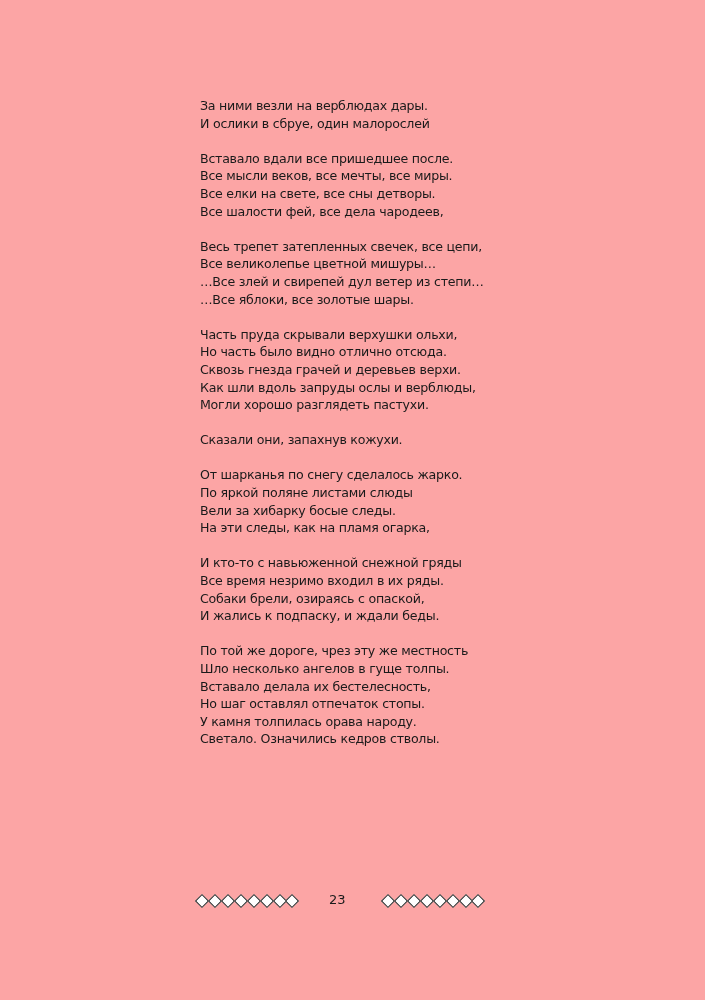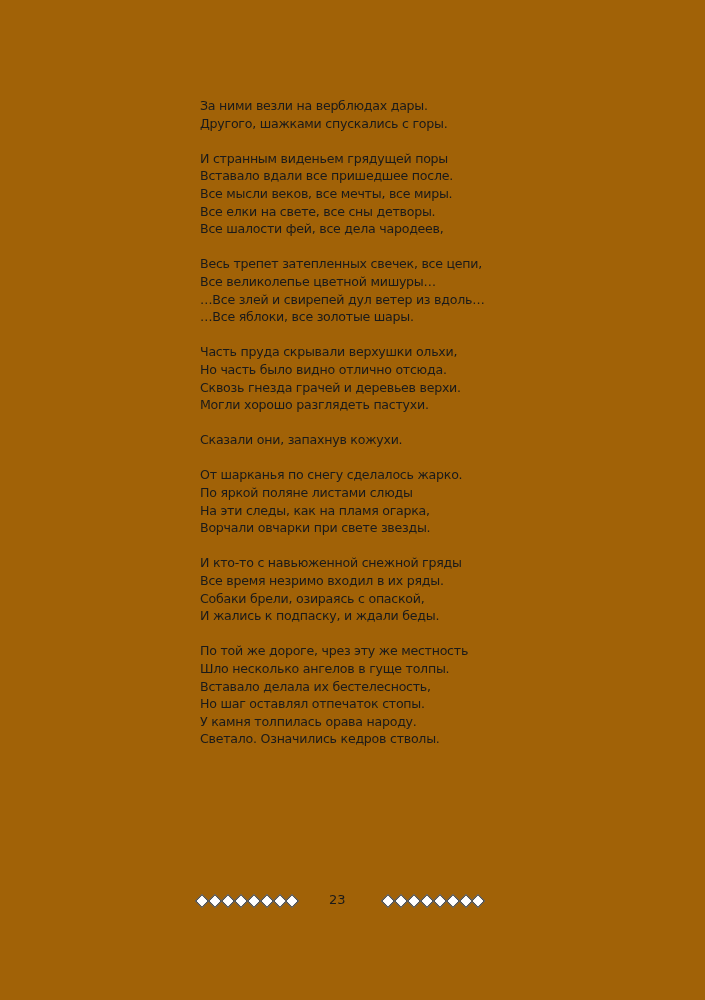--- a/index.html
+++ b/index.html
@@ -1,17 +1,17 @@
 <!DOCTYPE html>
 <html><head>
 <meta charset="utf-8">
 <style>
   html, body { margin: 0; padding: 0; background: #ffffff; }
   body { width: 705px; height: 1000px; position: relative; overflow: hidden; }
-  .page { position: absolute; left: 0; top: 0; width: 705px; height: 1000px; background: #a16207; }
+  .page { position: absolute; left: 0; top: 0; width: 705px; height: 1000px; background: #fca5a5; }
   .poem {
     position: absolute; left: 200px; top: 97px;
     font-family: "DejaVu Sans", sans-serif;
     font-size: 12.6px; line-height: 17.6px; color: #1a1a1a;
     letter-spacing: -0.25px;
   }
   .stanza { margin: 0 0 17.6px 0; }
   .line { display: block; white-space: nowrap; }
   .footer {
     position: absolute; left: 196px; top: 892px; width: 290px; height: 20px;
@@ -26,49 +26,49 @@
   }
   .pagenum { position: absolute; left: 133px; top: 0; }
 </style>
 </head>
 <body>
 
 <div class="page">
   <div class="poem" id="poem">
       <div class="stanza">
         <span class="line">За ними везли на верблюдах дары.</span>
-        <span class="line">Другого, шажками спускались с горы.</span>
+        <span class="line">И ослики в сбруе, один малорослей</span>
       </div>
       <div class="stanza">
-        <span class="line">И странным виденьем грядущей поры</span>
         <span class="line">Вставало вдали все пришедшее после.</span>
         <span class="line">Все мысли веков, все мечты, все миры.</span>
         <span class="line">Все елки на свете, все сны детворы.</span>
         <span class="line">Все шалости фей, все дела чародеев,</span>
       </div>
       <div class="stanza">
         <span class="line">Весь трепет затепленных свечек, все цепи,</span>
         <span class="line">Все великолепье цветной мишуры…</span>
-        <span class="line">…Все злей и свирепей дул ветер из вдоль…</span>
+        <span class="line">…Все злей и свирепей дул ветер из степи…</span>
         <span class="line">…Все яблоки, все золотые шары.</span>
       </div>
       <div class="stanza">
         <span class="line">Часть пруда скрывали верхушки ольхи,</span>
         <span class="line">Но часть было видно отлично отсюда.</span>
         <span class="line">Сквозь гнезда грачей и деревьев верхи.</span>
+        <span class="line">Как шли вдоль запруды ослы и верблюды,</span>
         <span class="line">Могли хорошо разглядеть пастухи.</span>
       </div>
       <div class="stanza">
         <span class="line">Сказали они, запахнув кожухи.</span>
       </div>
       <div class="stanza">
         <span class="line">От шарканья по снегу сделалось жарко.</span>
         <span class="line">По яркой поляне листами слюды</span>
+        <span class="line">Вели за хибарку босые следы.</span>
         <span class="line">На эти следы, как на пламя огарка,</span>
-        <span class="line">Ворчали овчарки при свете звезды.</span>
       </div>
       <div class="stanza">
         <span class="line">И кто-то с навьюженной снежной гряды</span>
         <span class="line">Все время незримо входил в их ряды.</span>
         <span class="line">Собаки брели, озираясь с опаской,</span>
         <span class="line">И жались к подпаску, и ждали беды.</span>
       </div>
       <div class="stanza">
         <span class="line">По той же дороге, чрез эту же местность</span>
         <span class="line">Шло несколько ангелов в гуще толпы.</span>

